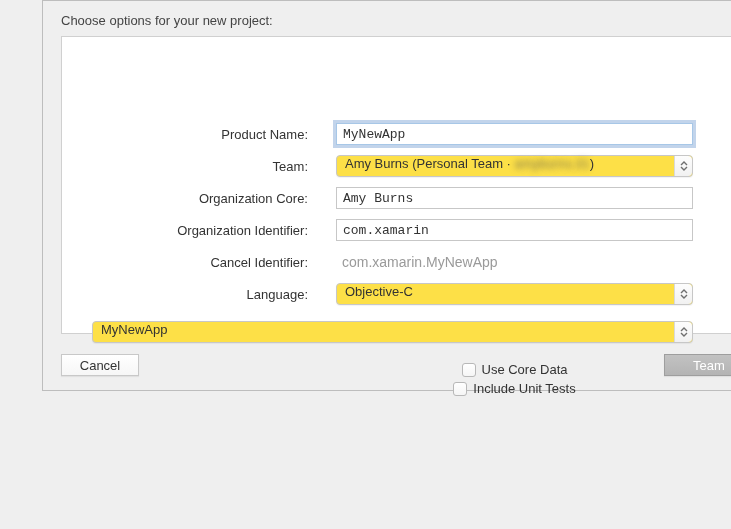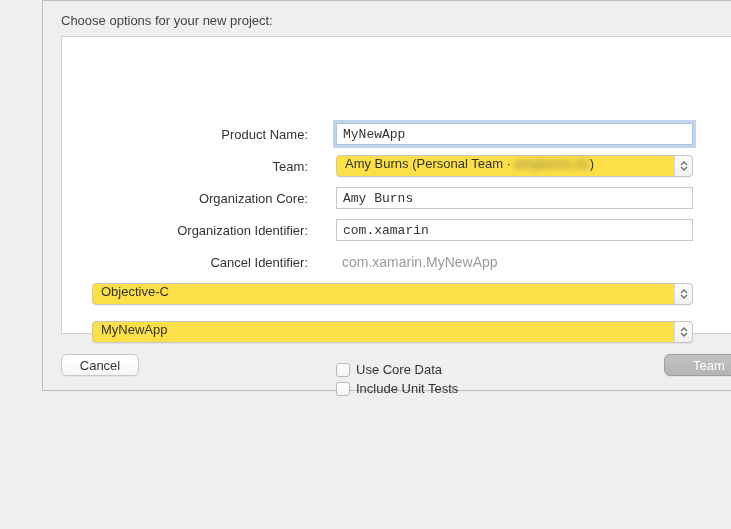--- a/index.html
+++ b/index.html
@@ -115,20 +115,21 @@
       text-shadow: 0 0 6px rgba(80,80,80,0.8);
       user-select: none;
     }
     .checkbox-row {
       display: flex;
       align-items: center;
       margin-left: 244px;
       margin-bottom: 4px;
       font-size: 13px;
       color: #333;
+      justify-content: center;
     }
     .checkbox {
       width: 14px;
       height: 14px;
       border: 1px solid #b8b8b8;
       border-radius: 3px;
       background: linear-gradient(#fff,#f5f5f5);
       margin-right: 6px;
       flex-shrink: 0;
     }
@@ -136,21 +137,21 @@
       display: flex;
       align-items: center;
       padding: 10px 18px 14px 18px;
     }
     .footer .spacer { flex: 1; }
     .btn {
       height: 22px;
       min-width: 78px;
       padding: 0 14px;
       border: 1px solid #c8c8c8;
-      border-radius: 6px;
+      border-radius: 0;
       background: linear-gradient(#ffffff,#f6f6f6);
       font-size: 13px;
       font-family: inherit;
       color: #333;
       box-shadow: 0 1px 1px rgba(0,0,0,0.06);
       cursor: default;
       margin-left: 10px;
     }
     .btn:first-child { margin-left: 0; }
     .btn.primary {
@@ -208,20 +209,21 @@
       </div>
 
       <div class="row">
         <div class="label">Cancel Identifier:</div>
         <div class="field">
           <span class="static-text">com.xamarin.MyNewApp</span>
         </div>
       </div>
 
       <div class="row">
+        <div class="label">Language:</div>
         <div class="field">
           <div class="select">
             <span>Objective-C</span>
             <span class="stepper">
               <svg width="8" height="10" viewBox="0 0 8 10">
                   <path d="M1 4 L4 1 L7 4" fill="none" stroke="#6f6f6f" stroke-width="1.4"></path>
                   <path d="M1 6 L4 9 L7 6" fill="none" stroke="#6f6f6f" stroke-width="1.4"></path>
                 </svg>
             </span>
           </div>

